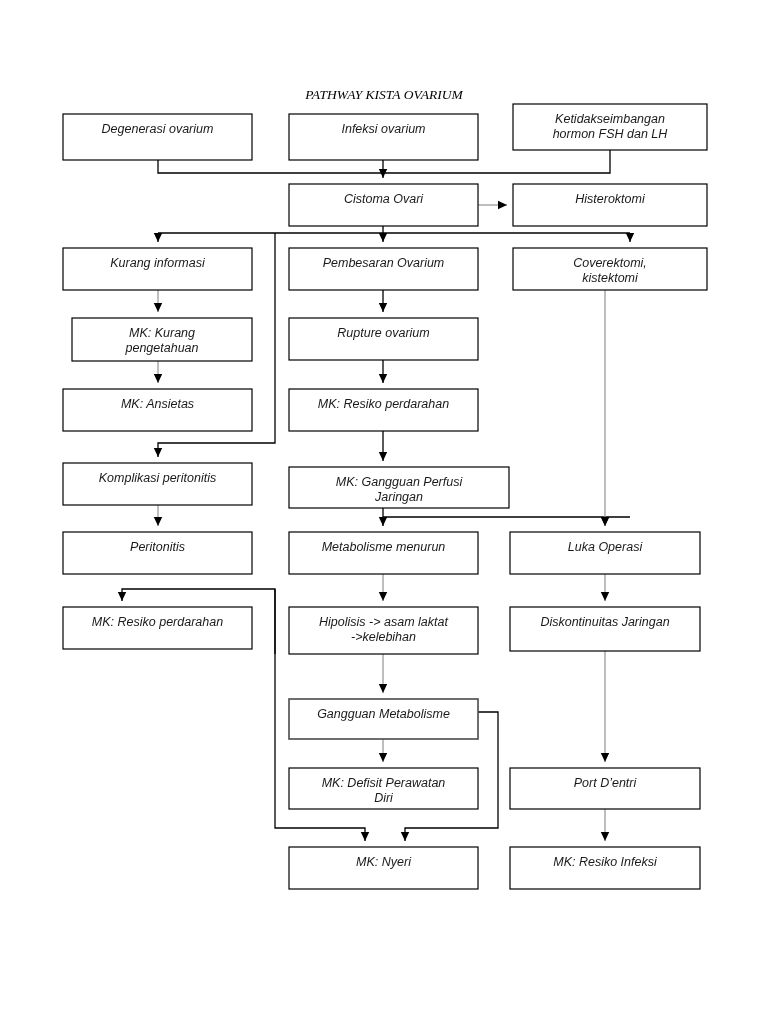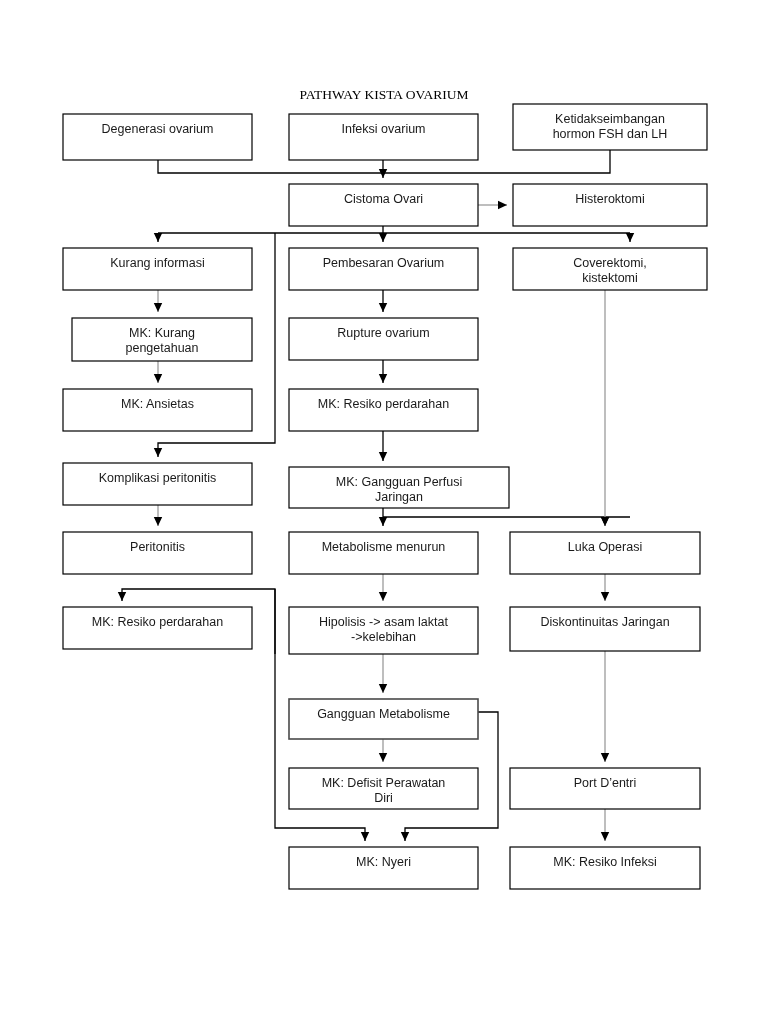--- a/index.html
+++ b/index.html
@@ -13,20 +13,21 @@
     font-family: "Liberation Sans", sans-serif;
     position: relative;
     overflow: hidden;
   }
   #diagram-root {
     position: absolute;
     left: 0;
     top: 0;
     width: 768px;
     height: 917px;
+    font-style: italic;
   }
   svg.flow {
     display: block;
     width: 768px;
     height: 1024px;
   }
   .node-rect {
     fill: #ffffff;
     stroke: #000000;
     stroke-width: 1.2;

